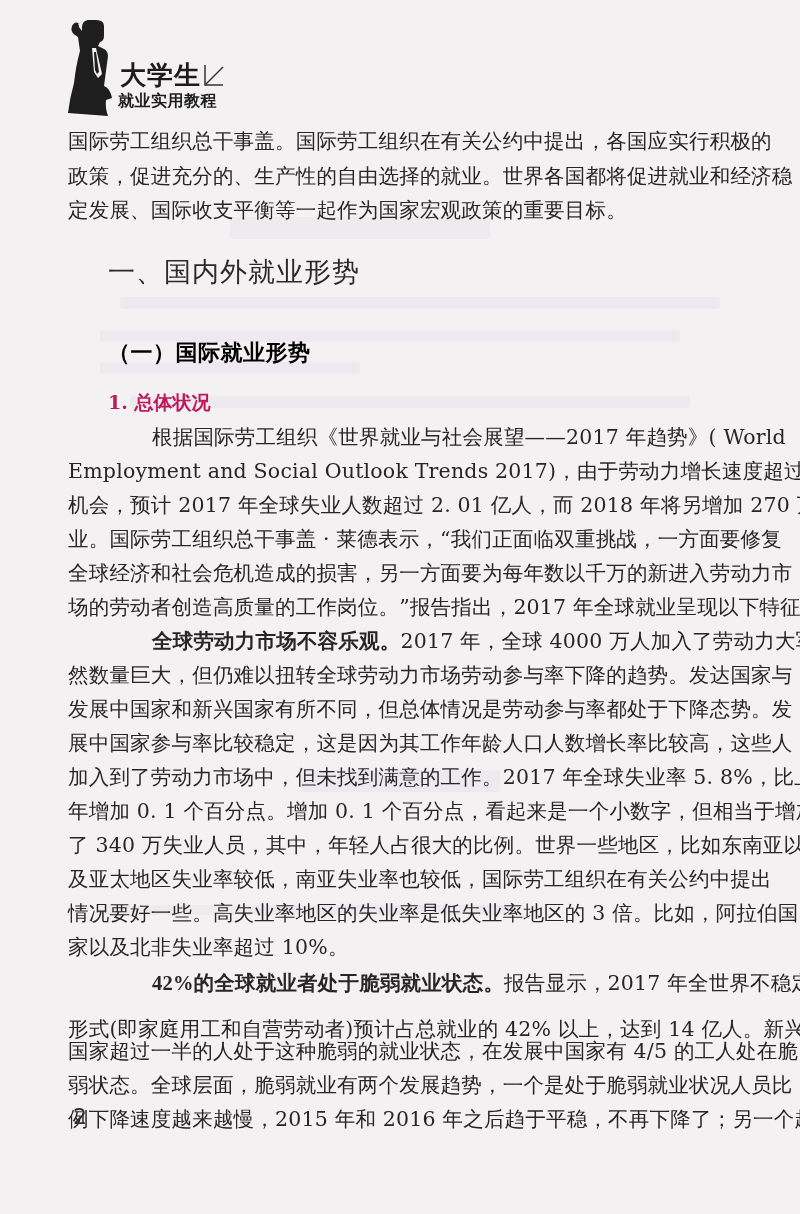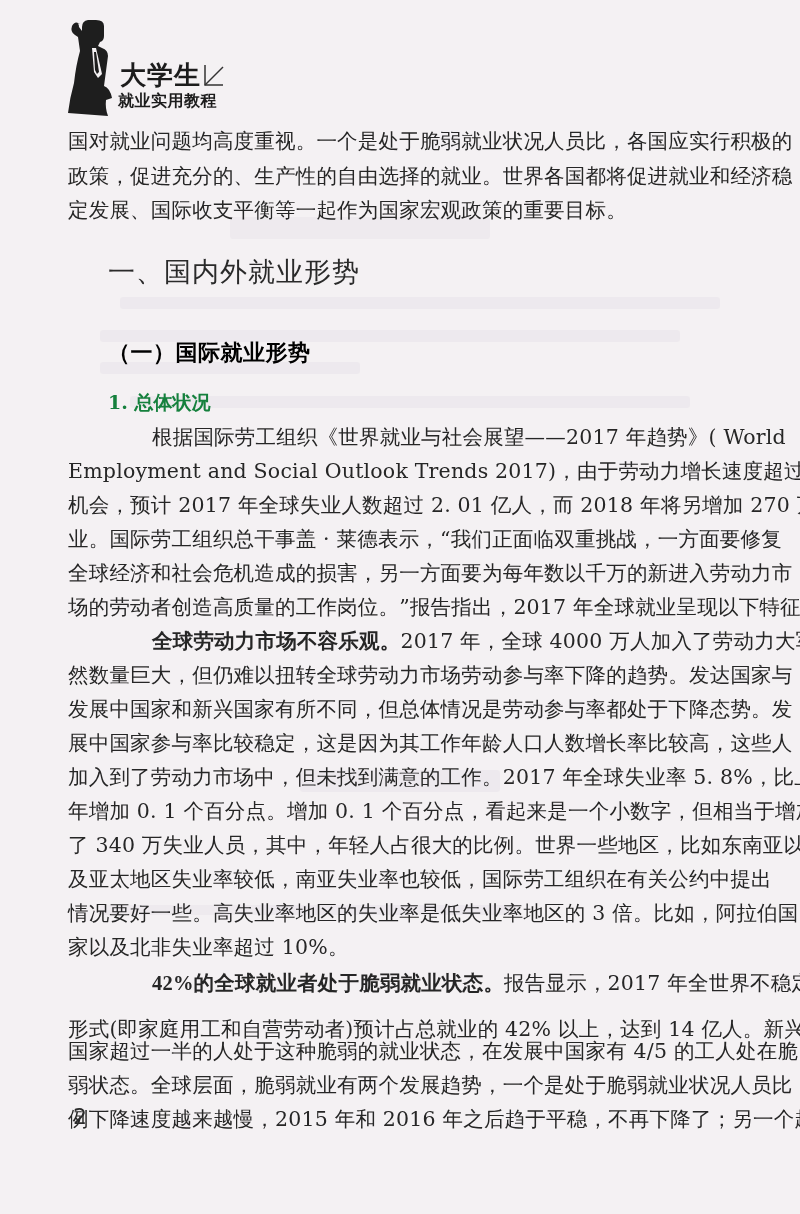--- a/index.html
+++ b/index.html
@@ -46,21 +46,21 @@
     font-family: "DejaVu Sans", sans-serif; font-size: 27px; color: #2a2a2a;
     letter-spacing: 1px; white-space: nowrap;
   }
   .h2 {
     position: absolute; left: 40px; top: 214px;
     font-family: "DejaVu Sans", sans-serif; font-size: 22px; font-weight: bold; color: #000000;
     white-space: nowrap; letter-spacing: 0.5px;
   }
   .h3 {
     position: absolute; left: 40px; top: 266px;
-    font-family: "DejaVu Serif", serif; font-size: 19px; font-weight: bold; color: #15803d;
+    font-family: "DejaVu Serif", serif; font-size: 19px; font-weight: bold; color: #be185d;
     white-space: nowrap;
   }
   .lead { font-family: Liberation Serif, serif; font-weight: bold; }
   .page-number {
     position: absolute; left: 73px; top: 1104px;
     font-family: "DejaVu Sans", sans-serif; font-size: 22px; color: #2a2a2a;
   }
 </style>
 </head>
 <body>
@@ -89,21 +89,21 @@
       <span>大学生</span><svg class="header-slash" viewBox="0 0 22 24">
           <path d="M2 2 L2 22 L20 22" fill="none" stroke="#333" stroke-width="1.5"></path>
           <path d="M2 22 L20 4" stroke="#333" stroke-width="1.5"></path>
         </svg>
     </div>
     <div class="header-sub">就业实用教程</div>
   </div>
 
   <div class="content">
 
-    <div class="line" style="top:0px">国对就业问题均高度重视。一个是处于脆弱就业状况人员比，各国应实行积极的</div>
+    <div class="line" style="top:0px">国际劳工组织总干事盖。国际劳工组织在有关公约中提出，各国应实行积极的</div>
     <div class="line" style="top:35px">政策，促进充分的、生产性的自由选择的就业。世界各国都将促进就业和经济稳</div>
     <div class="line last" style="top:69px">定发展、国际收支平衡等一起作为国家宏观政策的重要目标。</div>
 
     <div class="h1">一、国内外就业形势</div>
     <div class="h2">（一）国际就业形势</div>
     <div class="h3">1. 总体状况</div>
 
     <div class="line indent" style="top:296px; left:42px;">根据国际劳工组织《世界就业与社会展望——2017 年趋势》( World</div>
     <div class="line" style="top:330px">Employment and Social Outlook Trends 2017)，由于劳动力增长速度超过新增就业</div>
     <div class="line" style="top:364px">机会，预计 2017 年全球失业人数超过 2. 01 亿人，而 2018 年将另增加 270 万人失</div>

